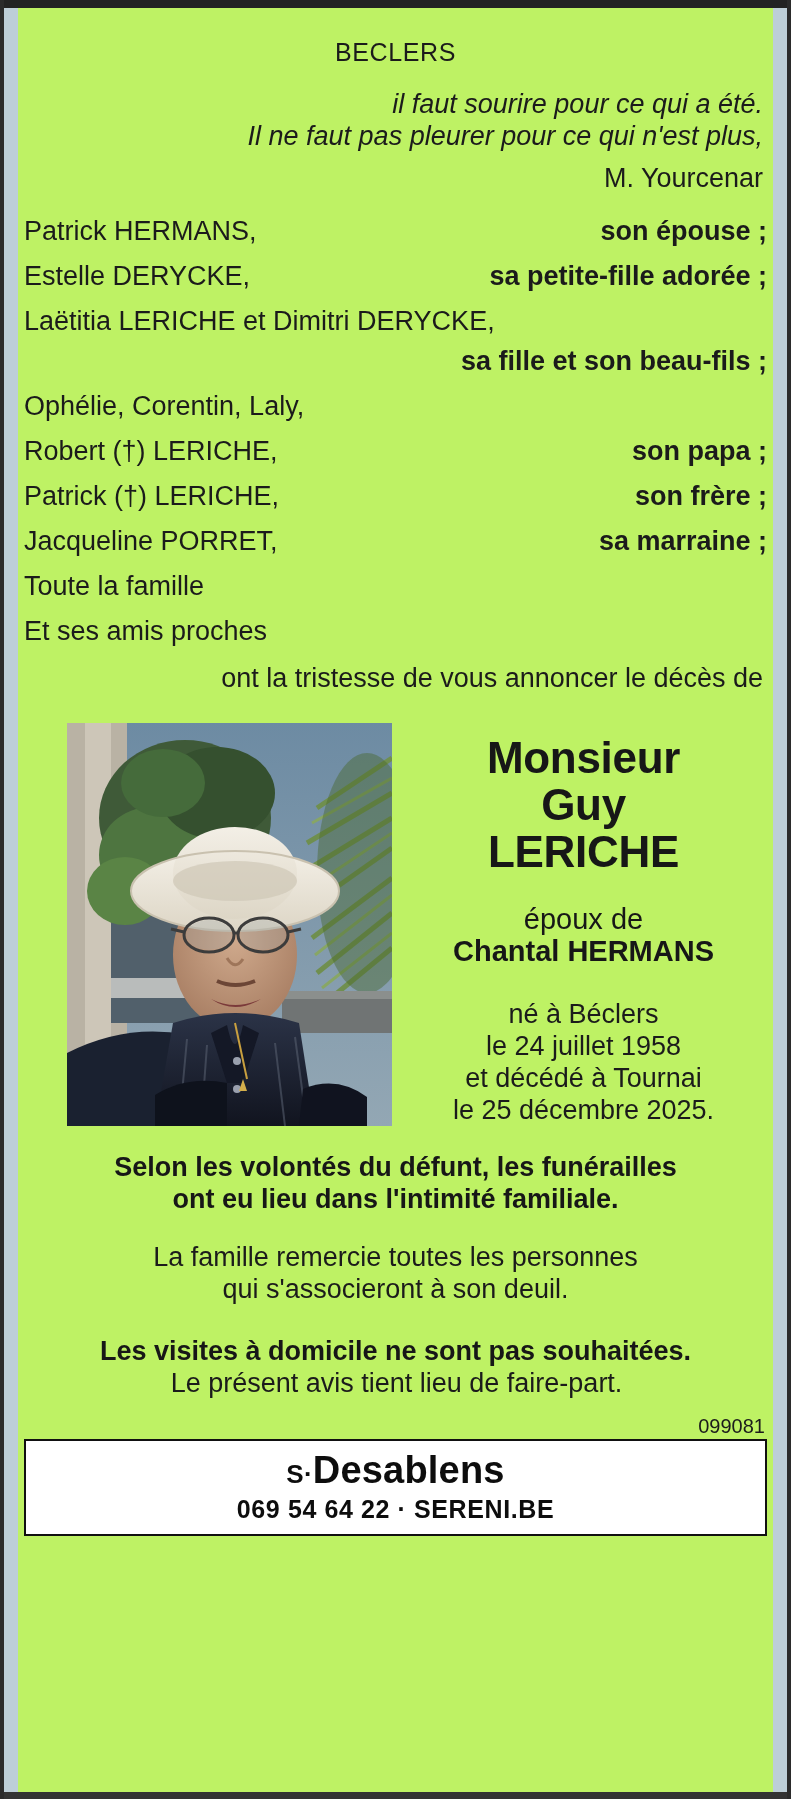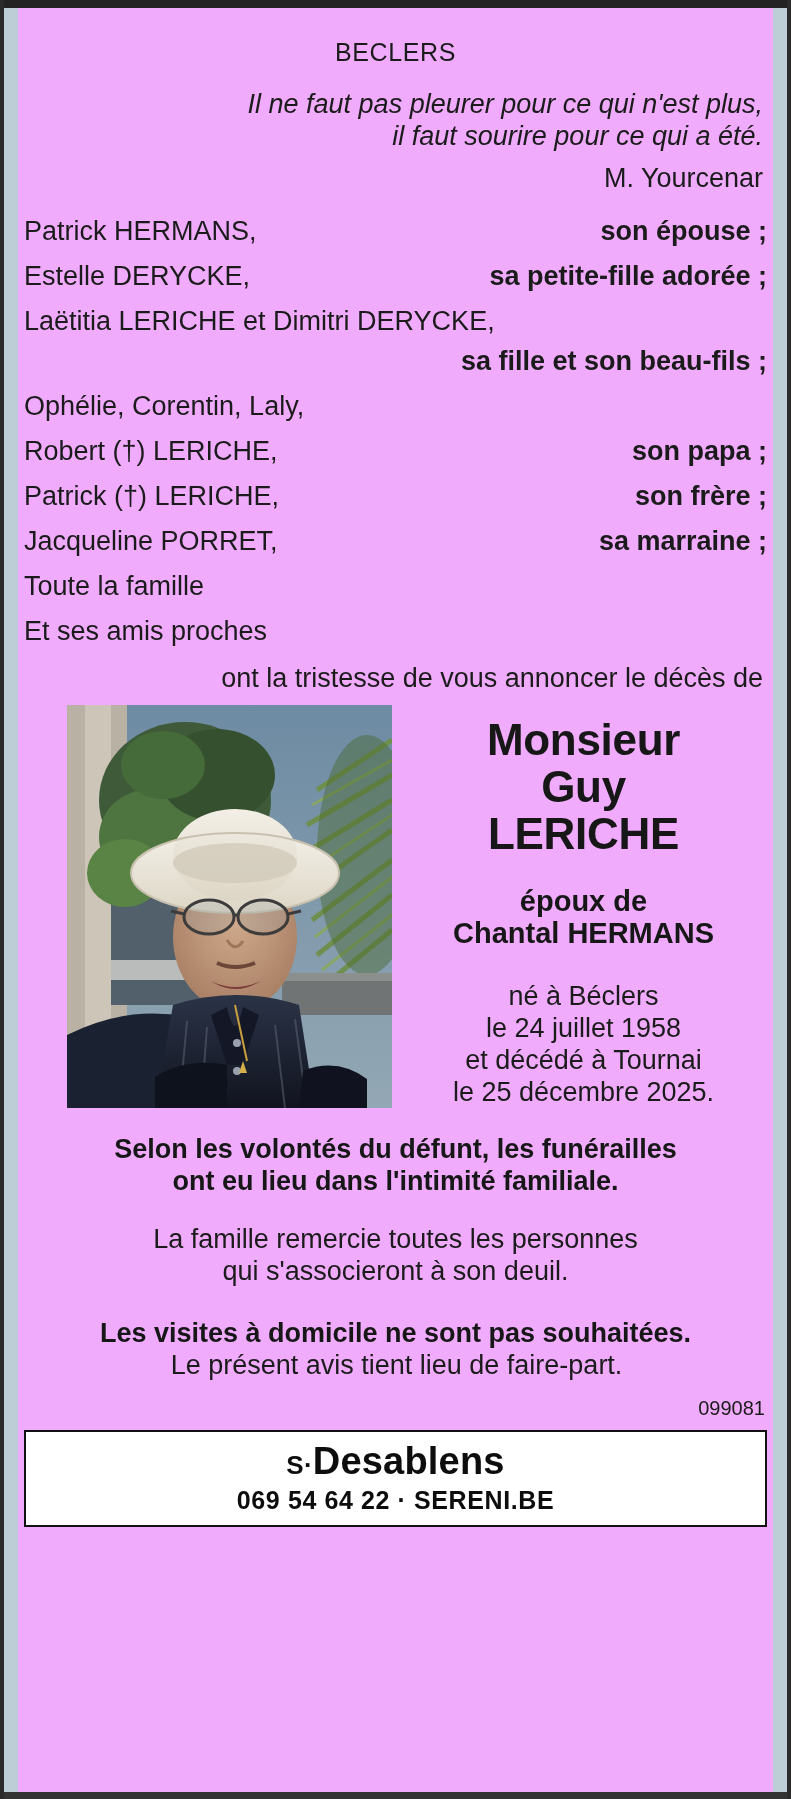--- a/index.html
+++ b/index.html
@@ -42,21 +42,21 @@
   .band-right {
     position: absolute; right: 4px; top: 8px; width: 14px; height: 1784px;
     background: #bdced7;
   }
   .sheet {
     position: absolute;
     left: 18px;
     top: 8px;
     width: 755px;
     height: 1784px;
-    background: #f0abfc;
+    background: #bef264;
     box-sizing: border-box;
     padding: 0 6px;
   }
 
   
   .locality {
     text-align: center;
     font-size: 25px;
     letter-spacing: 0.6px;
     color: #1b1b1b;
@@ -101,21 +101,21 @@
   }
   .fam-row.stacked .fam-name { display: block; text-align: left; }
   .fam-row.stacked .fam-rel  { display: block; text-align: right; margin-top: 13px; }
   .fam-row.single { display: block; }
 
   .announce {
     font-size: 27px;
     color: #1b1b1b;
     text-align: right;
     margin-top: 4px;
-    margin-bottom: 6px;
+    margin-bottom: 24px;
     padding-right: 4px;
   }
 
   
   .mid {
     display: flex;
     align-items: flex-end;
     margin-top: 4px;
     margin-left: 43px;
   }
@@ -137,21 +137,21 @@
   }
   .honorific, .firstname, .lastname {
     font-weight: bold;
     font-size: 44px;
     line-height: 1.07;
     color: #171717;
     letter-spacing: -0.3px;
   }
   .honorific { margin-top: 16px; }
   .spouse-of {
-    font-weight: bold;
+    font-weight: normal;
     font-size: 29px;
     line-height: 1.12;
     color: #171717;
     margin-top: 28px;
   }
   .spouse-name {
     font-weight: bold;
     font-size: 29px;
     line-height: 1.12;
     color: #171717;
@@ -189,21 +189,21 @@
   .refnum {
     text-align: right;
     font-size: 20px;
     color: #1b1b1b;
     margin-top: 16px;
     padding-right: 2px;
   }
 
   .funeral-box {
     border: 2px solid #111111;
-    margin-top: 10px;
+    margin-top: 1px;
     padding: 10px 0 12px 0;
     text-align: center;
     background: #ffffff;
   }
   .fh-name {
     font-size: 38px;
     font-weight: bold;
     color: #0d0d0d;
     letter-spacing: 0.2px;
     line-height: 1.0;
@@ -232,22 +232,22 @@
   <div class="frame-left"></div>
   <div class="frame-right"></div>
   <div class="band-left"></div>
   <div class="band-right"></div>
 
   <div class="sheet">
 
     <div class="locality">BECLERS</div>
 
     <div class="quote">
+      <div>il faut sourire pour ce qui a été.</div>
       <div>Il ne faut pas pleurer pour ce qui n'est plus,</div>
-      <div>il faut sourire pour ce qui a été.</div>
     </div>
     <div class="quote-author">M. Yourcenar</div>
 
     <div class="family">
 
       <div class="fam-row">
         <span class="fam-name">Patrick HERMANS,</span>
         <span class="fam-rel">son épouse ;</span>
       </div>
 

